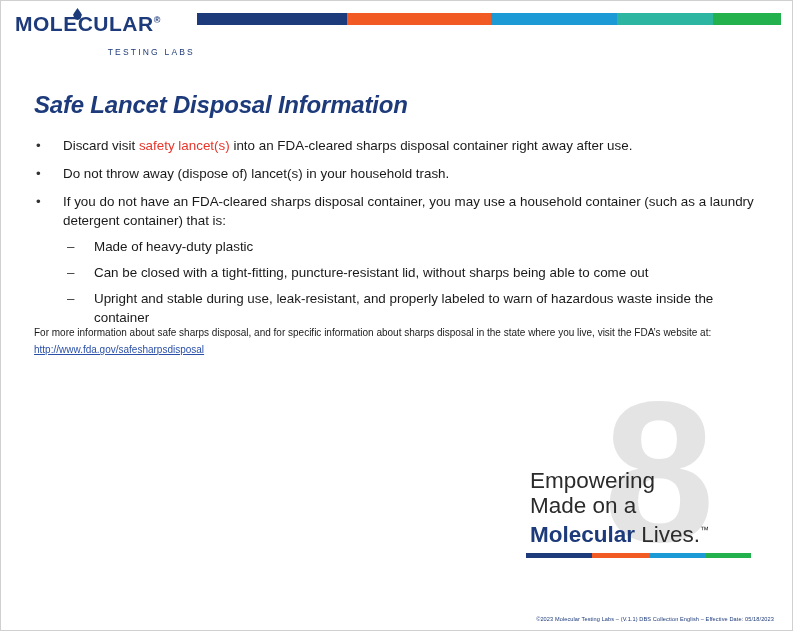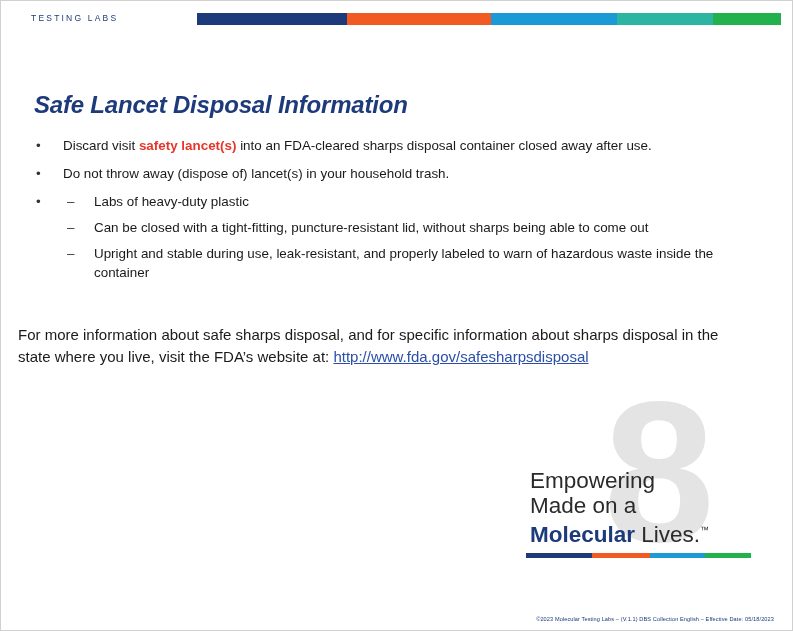--- a/index.html
+++ b/index.html
@@ -48,22 +48,22 @@
   }
   .logo-main .reg {
     font-size: 9px;
     vertical-align: super;
     font-weight: bold;
   }
   .logo-sub {
     font-size: 8.5px;
     letter-spacing: 2.2px;
     color: #1d3a7a;
-    text-align: left;
-    margin-top: 4px;
+    text-align: right;
+    margin-top: 12px;
     margin-left: 16px;
   }
   .logo-drop {
     position: absolute;
     left: 58px;
     top: -1px;
     width: 9px;
     height: 12px;
     background: #1d3a7a;
     border-radius: 50% 50% 50% 50% / 60% 60% 40% 40%;
@@ -127,29 +127,29 @@
     padding-left: 31px;
     margin-bottom: 7px;
     line-height: 19px;
   }
   ul.level2 > li > .marker {
     position: absolute;
     left: 4px;
     top: 0;
     color: #333;
   }
-  .red { color: #e8352a; font-weight: bold; }
+  .red { color: #e8352a; }
 
   .footnote-para {
     position: absolute;
-    left: 17px;
+    left: 33px;
     top: 323px;
     width: 725px;
-    font-size: 15px;
-    line-height: 22px;
+    font-size: 10px;
+    line-height: 17px;
   }
   .link {
     color: #2a4fa8;
     text-decoration: underline;
   }
 
   
   .brand-block {
     position: absolute;
     right: 28px;
@@ -211,52 +211,57 @@
     white-space: nowrap;
   }
 </style>
 </head>
 <body>
 
 <div class="page">
 
   <div class="header">
     <div class="logo">
+      <div class="logo-main">
+        <span class="logo-drop"></span>
+        <span>MOLECULAR</span><span class="reg">®</span>
+      </div>
       <div class="logo-sub">TESTING LABS</div>
     </div>
     <div class="header-bar">
       <span style="width:150px;background:#1d3a7a"></span>
       <span style="width:144px;background:#f15a22"></span>
       <span style="width:126px;background:#1b9ad6"></span>
       <span style="width:96px;background:#2cb5a0"></span>
       <span style="width:68px;background:#22b14c"></span>
     </div>
   </div>
 
   <div class="title">Safe Lancet Disposal Information</div>
 
   <div class="content">
     <ul class="level1">
 
       <li>
         <span class="marker">•</span>
-        <span><span>Discard visit </span><span class="red">safety lancet(s)</span><span> into an FDA-cleared sharps disposal container closed away after use.</span></span>
+        <span><span>Discard visit </span><span class="red">safety lancet(s)</span><span> into an FDA-cleared sharps disposal container right away after use.</span></span>
       </li>
 
       <li>
         <span class="marker">•</span>
         <span>Do not throw away (dispose of) lancet(s) in your household trash.</span>
       </li>
 
       <li>
         <span class="marker">•</span>
+        <span>If you do not have an FDA-cleared sharps disposal container, you may use a household container (such as a laundry detergent container) that is:</span>
         <ul class="level2">
           <li>
             <span class="marker">–</span>
-            <span>Labs of heavy-duty plastic</span>
+            <span>Made of heavy-duty plastic</span>
           </li>
           <li>
             <span class="marker">–</span>
             <span>Can be closed with a tight-fitting, puncture-resistant lid, without sharps being able to come out</span>
           </li>
           <li>
             <span class="marker">–</span>
             <span>Upright and stable during use, leak-resistant, and properly labeled to warn of hazardous waste inside the container</span>
           </li>
         </ul>

